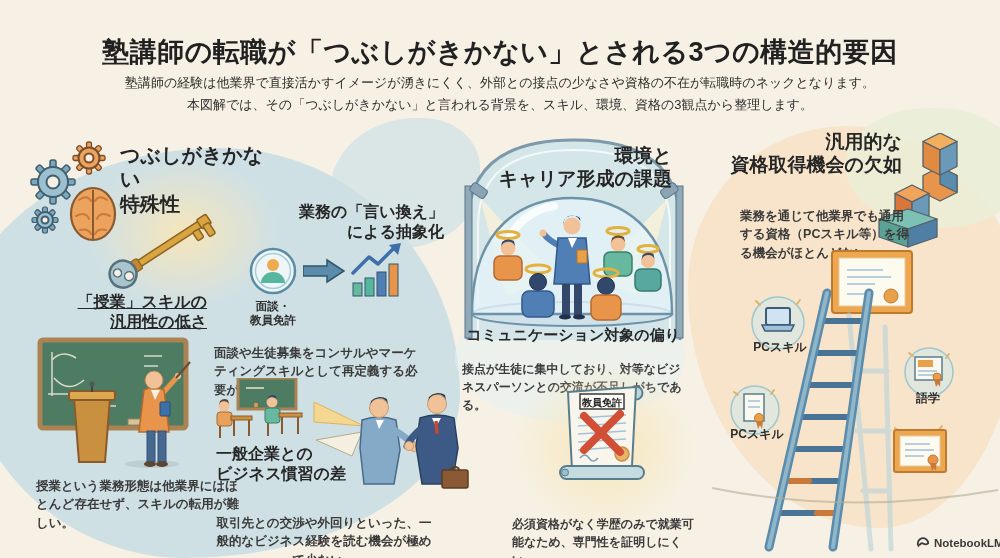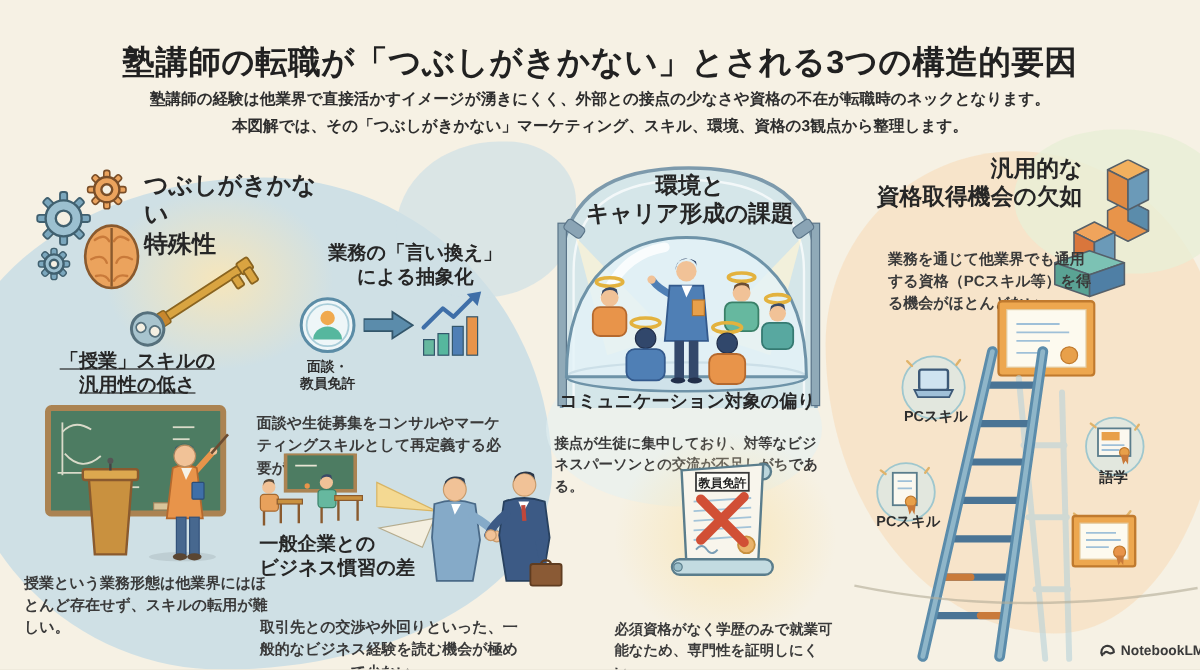--- a/index.html
+++ b/index.html
@@ -16,28 +16,28 @@
   .blob-green{left:845px;top:108px;width:175px;height:120px;background:#e9efd6;
              border-radius:50% 50% 45% 55%;opacity:.8;}
   .blob-mid-low{left:455px;top:292px;width:230px;height:130px;background:#e4f0f3;
              border-radius:50%;opacity:.55;}
   .glow{background:radial-gradient(closest-side,rgba(248,230,185,.95),rgba(248,230,185,0));}
   .glow-key{left:88px;top:158px;width:190px;height:150px;}
   .glow-scroll{left:512px;top:360px;width:185px;height:175px;}
   
   .title{left:0;top:16px;width:1000px;text-align:center;font-size:27px;font-weight:800;
          letter-spacing:.5px;color:#212121;}
-  .sub{left:0;width:1000px;text-align:center;font-size:13px;font-weight:700;color:#2e2e2e;}
+  .sub{left:0;width:1000px;text-align:center;font-size:13px;font-weight:400;color:#2e2e2e;}
   .sub1{top:61px;} .sub2{top:83px;}
   
   .sec-heading{font-weight:800;font-size:19px;line-height:1.22;color:#262626;}
   .item-title{font-weight:800;font-size:15.5px;line-height:1.28;color:#262626;}
   .body-text{font-weight:600;font-size:12px;line-height:1.5;color:#3a3a3a;}
   .mini-label{font-weight:700;font-size:11.5px;line-height:1.25;color:#2e2e2e;text-align:center;}
-  .center{text-align:center;} .right{text-align:right;}
+  .center{text-align:right;} .right{text-align:right;}
   
   .gears-pos{left:25px;top:136px;}
   .skill-heading{left:120px;top:143px;width:160px;}
   .key-pos{left:108px;top:170px;}
   .lecture-title{left:22px;top:292px;width:185px;}
   .blackboard-pos{left:32px;top:336px;}
   .lecture-body{left:20px;top:464px;width:206px;}
   .rephrase-title{left:248px;top:202px;width:196px;}
   .person-pos{left:249px;top:247px;}
   .arrow-pos{left:303px;top:258px;}
@@ -84,21 +84,21 @@
 
   <div class="abs blob-left"></div>
   <div class="abs blob-left2"></div>
   <div class="abs blob-right"></div>
   <div class="abs blob-green"></div>
   <div class="abs blob-mid-low"></div>
   <div class="abs glow glow-key"></div>
 
   <h1 class="abs title">塾講師の転職が「つぶしがきかない」とされる3つの構造的要因</h1>
   <p class="abs sub sub1">塾講師の経験は他業界で直接活かすイメージが湧きにくく、外部との接点の少なさや資格の不在が転職時のネックとなります。</p>
-  <p class="abs sub sub2">本図解では、その「つぶしがきかない」マーケティング、スキル、環境、資格の3観点から整理します。</p>
+  <p class="abs sub sub2">本図解では、その「つぶしがきかない」と言われる背景を、スキル、環境、資格の3観点から整理します。</p>
 
   <svg class="abs gears-pos" width="100" height="112" viewBox="0 0 100 112">
     <g>
       <g fill="#7ba7bd" stroke="#40606f" stroke-width="1.5">
         <rect x="25" y="24" width="6" height="44" rx="2"></rect>
         <rect x="25" y="24" width="6" height="44" rx="2" transform="rotate(45 28 46)"></rect>
         <rect x="25" y="24" width="6" height="44" rx="2" transform="rotate(90 28 46)"></rect>
         <rect x="25" y="24" width="6" height="44" rx="2" transform="rotate(135 28 46)"></rect>
       </g>
       <circle cx="28" cy="46" r="15" fill="#9cc0d0" stroke="#40606f" stroke-width="2"></circle>
@@ -187,21 +187,21 @@
       <rect x="128" y="66" width="10" height="14" rx="1" fill="#3f6fa8" stroke="#2b4d77"></rect>
       <rect x="115" y="95" width="8" height="31" fill="#47688f" stroke="#32527a"></rect>
       <rect x="126" y="95" width="8" height="31" fill="#47688f" stroke="#32527a"></rect>
       <ellipse cx="118" cy="128" rx="6" ry="3" fill="#5a4632"></ellipse>
         <ellipse cx="130" cy="128" rx="6" ry="3" fill="#5a4632"></ellipse>
       <circle cx="122" cy="44" r="9" fill="#f1c297" stroke="#b58a5e"></circle>
       <path d="M113,43 a9,9 0 0 1 18,-1 l-2,-6 a10,8 0 0 0 -15,1 z" fill="#44546e"></path>
     </g>
   </svg>
 
-  <p class="abs body-text lecture-body" style="font-size:12.5px;">授業という業務形態は他業界にはほとんど存在せず、スキルの転用が難しい。</p>
+  <p class="abs body-text lecture-body" style="font-size:12.5px;margin-left:16px;">授業という業務形態は他業界にはほとんど存在せず、スキルの転用が難しい。</p>
 
   <div class="abs item-title center rephrase-title" style="font-size:16px;">
     <div>業務の「言い換え」</div>
     <div>による抽象化</div>
   </div>
 
   <svg class="abs person-pos" width="48" height="48" viewBox="0 0 48 48">
     <circle cx="24" cy="24" r="22" fill="#eef6f8" stroke="#5b8ca6" stroke-width="2.5"></circle>
     <circle cx="24" cy="24" r="17.5" fill="none" stroke="#a9cdd9" stroke-width="1.5"></circle>
     <circle cx="24" cy="18" r="6" fill="#f0a94e"></circle>

